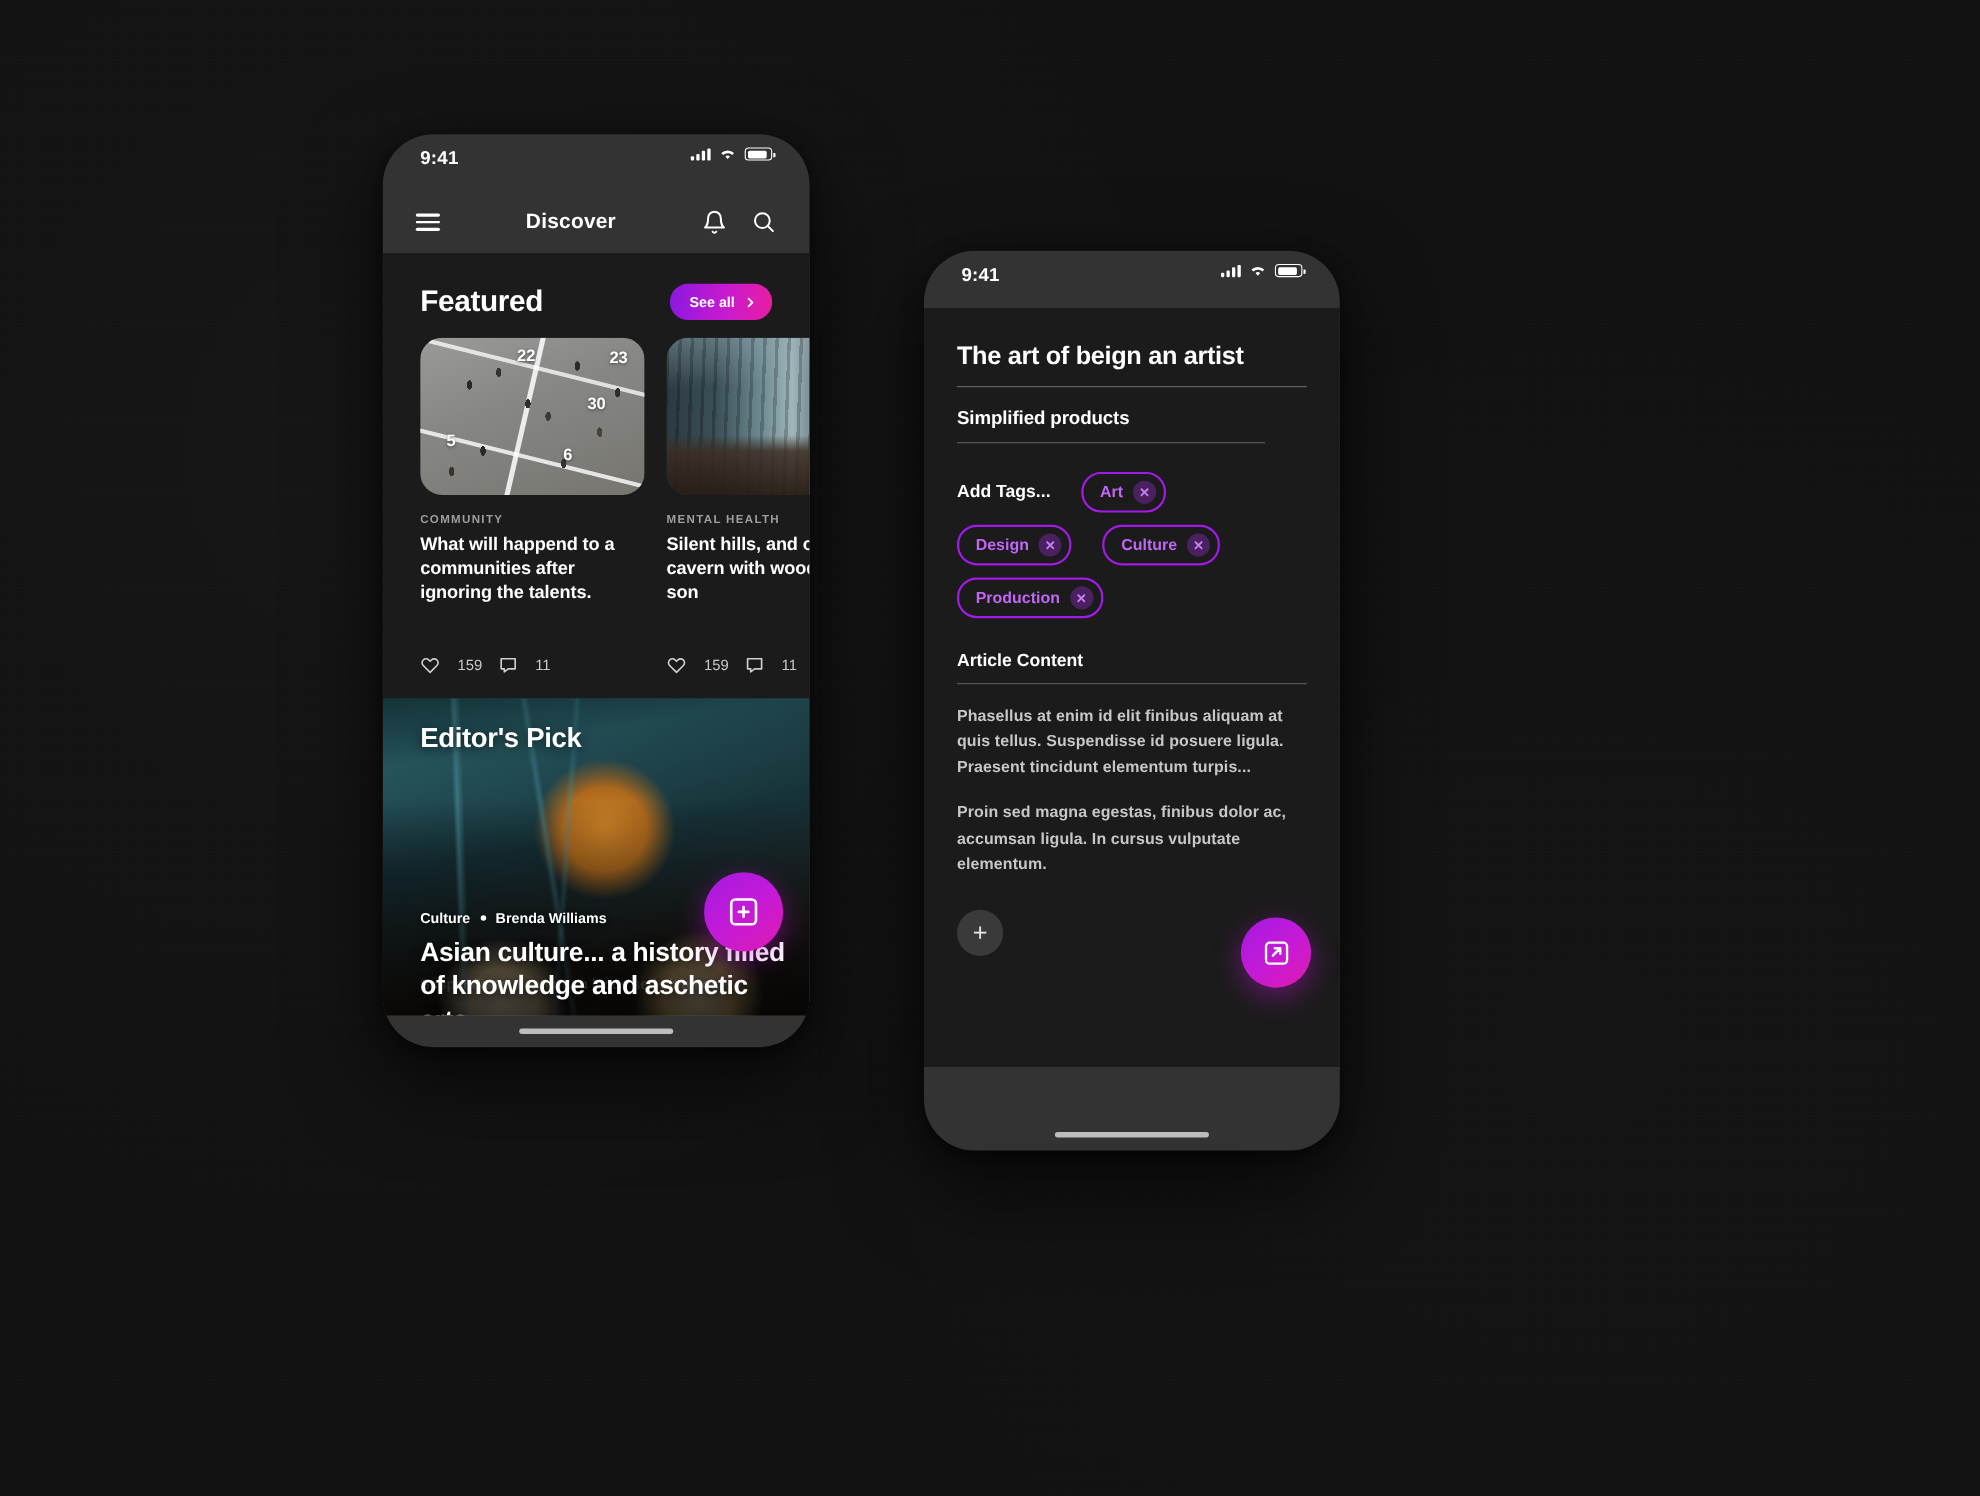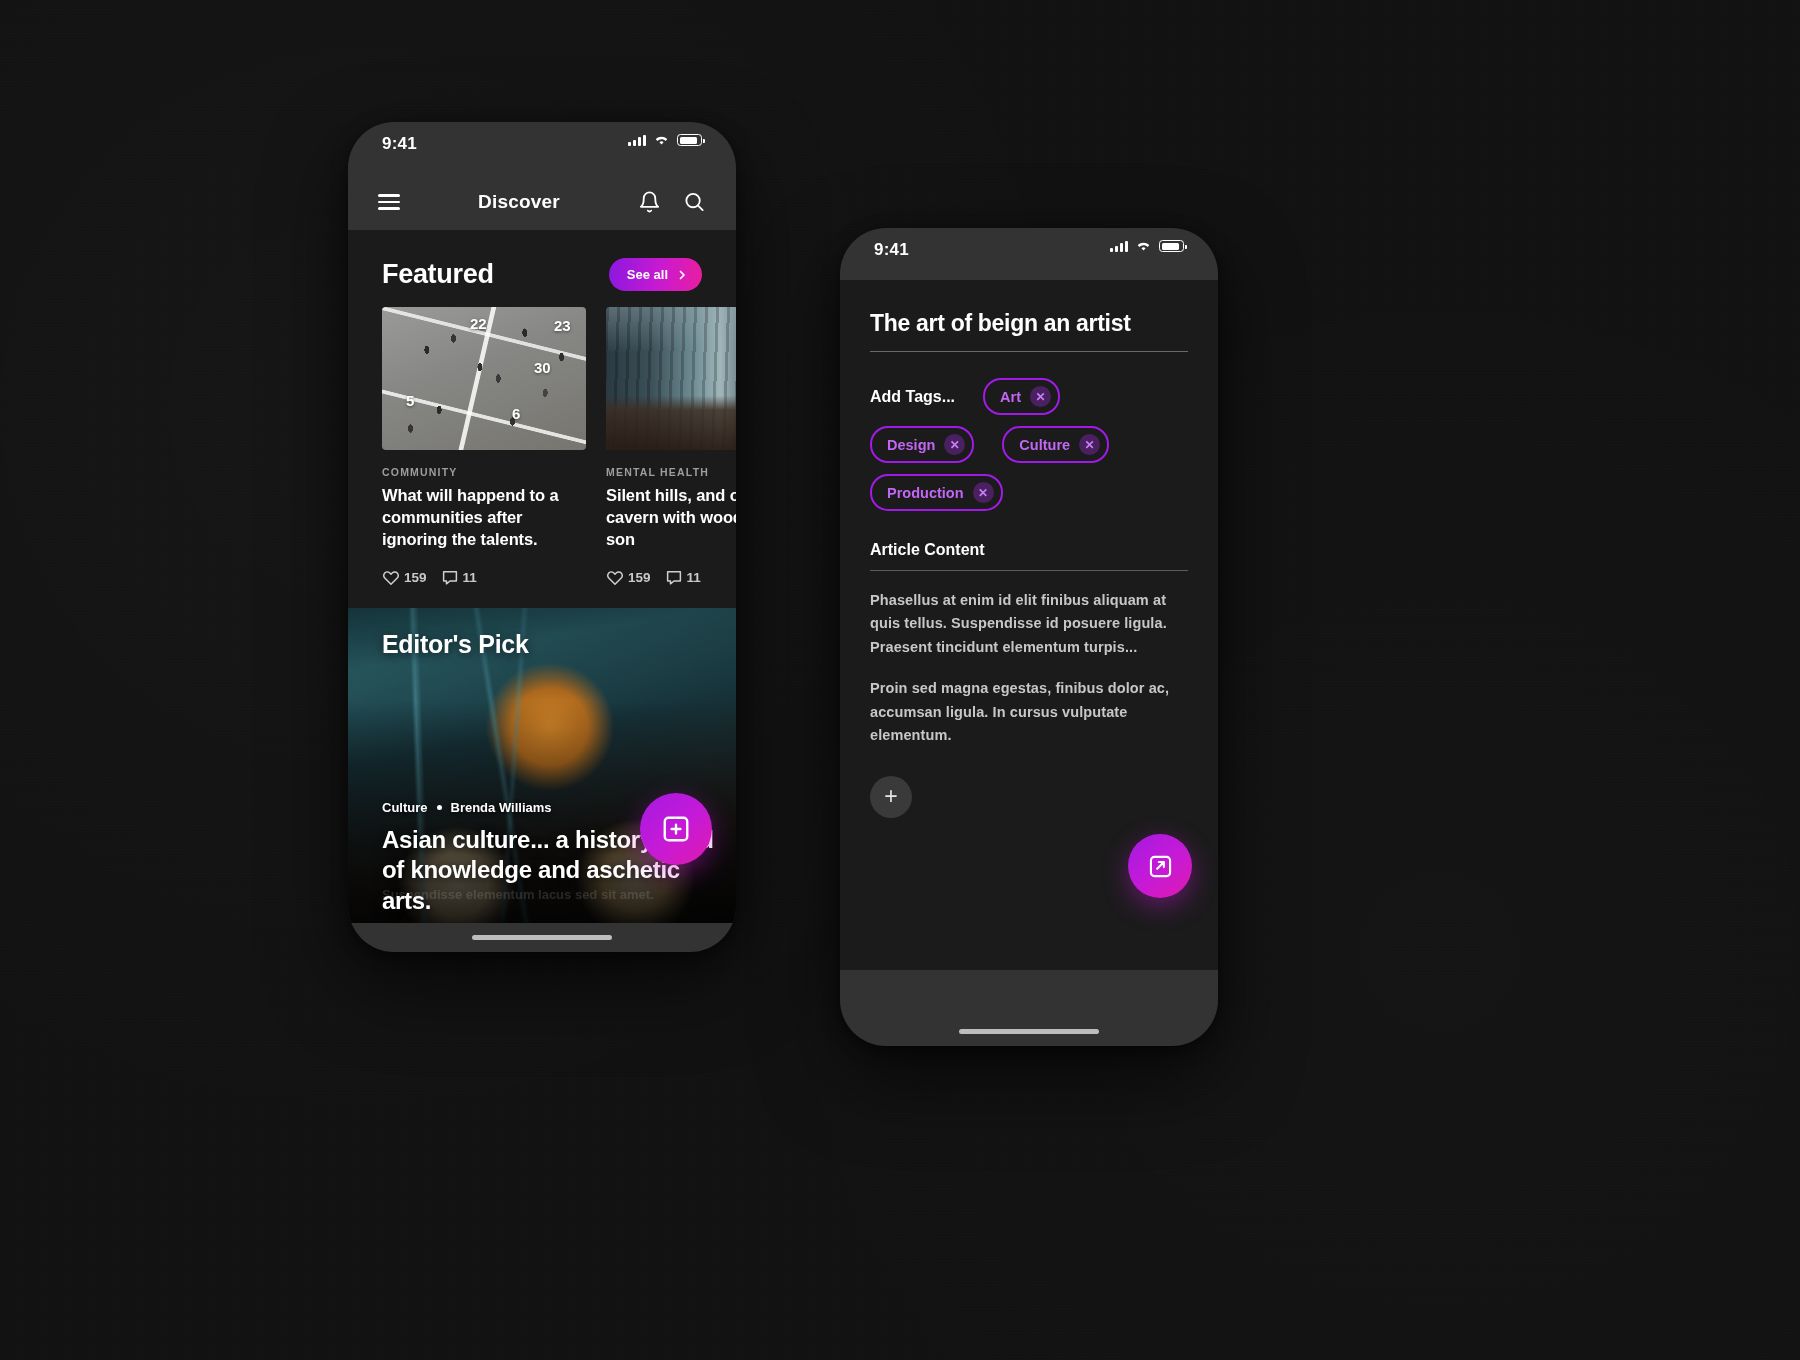--- a/index.html
+++ b/index.html
@@ -76,21 +76,21 @@
   .see-all {
     background: linear-gradient(95deg,#8b18e0 0%, #c91ad0 55%, #e91ea0 100%);
     color:#fff; border-radius: 20px; padding: 9px 14px 9px 18px;
     font-size: 13px; font-weight:bold; display:flex; align-items:center; gap:8px;
     border:none; cursor:pointer;
   }
 
   .cards { display:flex; gap: 20px; padding: 0 34px; }
   .card { width: 204px; flex:none; }
   .card-img {
-    width:100%; height: 143px; border-radius: 4px; overflow:hidden; position:relative;
+    width:100%; height: 143px; border-radius: 20px; overflow:hidden; position:relative;
   }
   .img-crosswalk {
     width:100%; height:100%;
     background:
       linear-gradient(103deg, transparent 46%, rgba(255,255,255,.85) 46.4%, rgba(255,255,255,.85) 48%, transparent 48.4%),
       linear-gradient(14deg, transparent 29%, rgba(255,255,255,.8) 29.4%, rgba(255,255,255,.8) 31%, transparent 31.4%),
       linear-gradient(14deg, transparent 72%, rgba(255,255,255,.75) 72.4%, rgba(255,255,255,.75) 74%, transparent 74.4%),
       linear-gradient(160deg,#9a9a98 0%, #878785 40%, #76756f 100%);
     position:relative;
   }
@@ -124,21 +124,21 @@
       linear-gradient(180deg, transparent 62%, rgba(60,45,35,.85) 72%, rgba(40,28,20,.95) 100%),
       repeating-linear-gradient(92deg, rgba(0,0,0,.22) 0 3px, transparent 3px 11px);
   }
 
   .card-cat {
     color:#9e9e9e; font-size:10.5px; font-weight:bold; letter-spacing:1.2px;
     margin: 16px 0 7px 0;
   }
   .card-title { color:#fff; font-size:16.5px; font-weight:bold; line-height:1.33; letter-spacing:-.1px; }
   .card-stats { display:flex; align-items:center; gap:14px; margin-top:18px; }
-  .stat { display:flex; align-items:center; gap:4px; color:#c9c9c9; font-size:13.5px; font-weight:bold; }
+  .stat { display:flex; align-items:center; gap:16px; color:#c9c9c9; font-size:13.5px; font-weight:normal;margin-top:27px; }
 
   
   .hero {
     margin-top: 22px; height: 330px; position:relative; overflow:hidden;
     background:
       radial-gradient(circle at 52% 36%, #d98a2a 0%, #b9701f 13%, transparent 22%),
       radial-gradient(circle at 28% 84%, #e8d9b8 0%, #cbb78d 8%, transparent 15%),
       radial-gradient(circle at 74% 82%, #e8d9b8 0%, #c9a86e 8%, transparent 15%),
       linear-gradient(170deg, #1d4a52 0%, #2b6069 16%, #17333a 40%, #24201c 70%, #120f0d 100%);
   }
@@ -398,20 +398,21 @@
       <span class="batt">
           <span></span>
         </span>
     </div>
   </div>
 
 
   <div class="screen2">
 
     <div class="art-title">The art of beign an artist</div>
+    <div class="art-sub">Simplified products</div>
 
     <div class="tags-wrap">
       <span class="tags-label">Add Tags...</span>
 
       <span class="chip">
         <span class="chip-text">Art</span>
         <span class="chip-x">✕</span>
       </span>
 
       <span class="chip">

